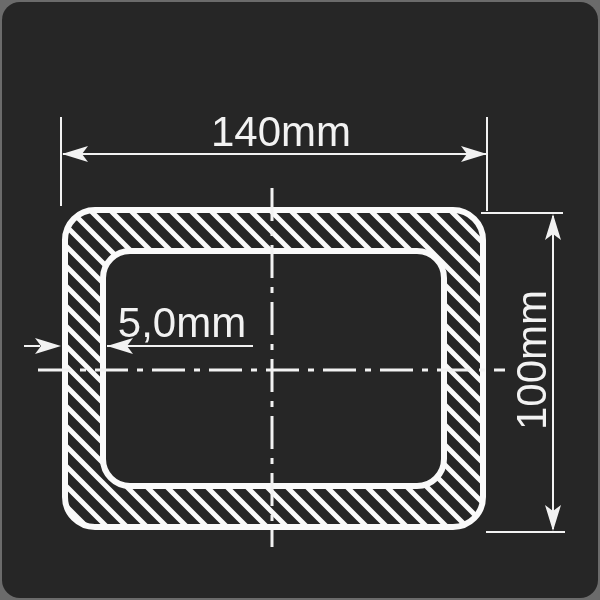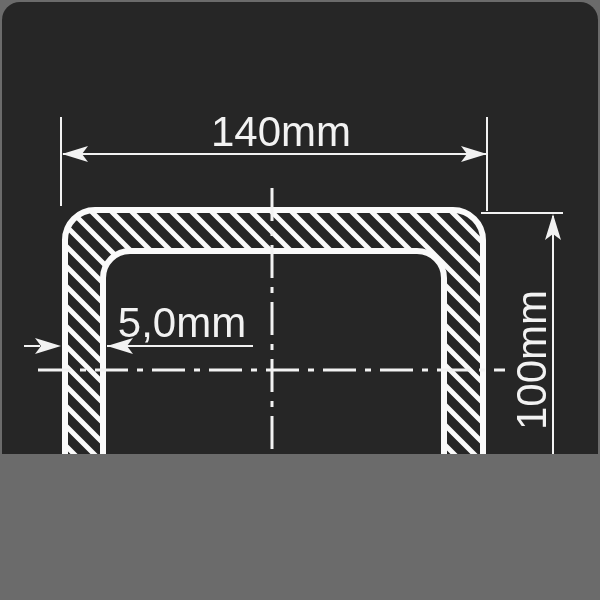--- a/index.html
+++ b/index.html
@@ -1,19 +1,19 @@
 <!DOCTYPE html>
 <html><head>
 <meta charset="utf-8">
 <style>
   html, body { margin: 0; padding: 0; background: #6b6b6b; }
   .stage {
     position: relative;
     width: 600px;
-    height: 454px;
+    height: 600px;
     overflow: hidden;
     font-family: "Liberation Sans", sans-serif;
   }
   svg { display: block; }
   text {
     font-family: "Liberation Sans", sans-serif;
     font-size: 42px;
     fill: #f2f2f2;
   }
 </style>

